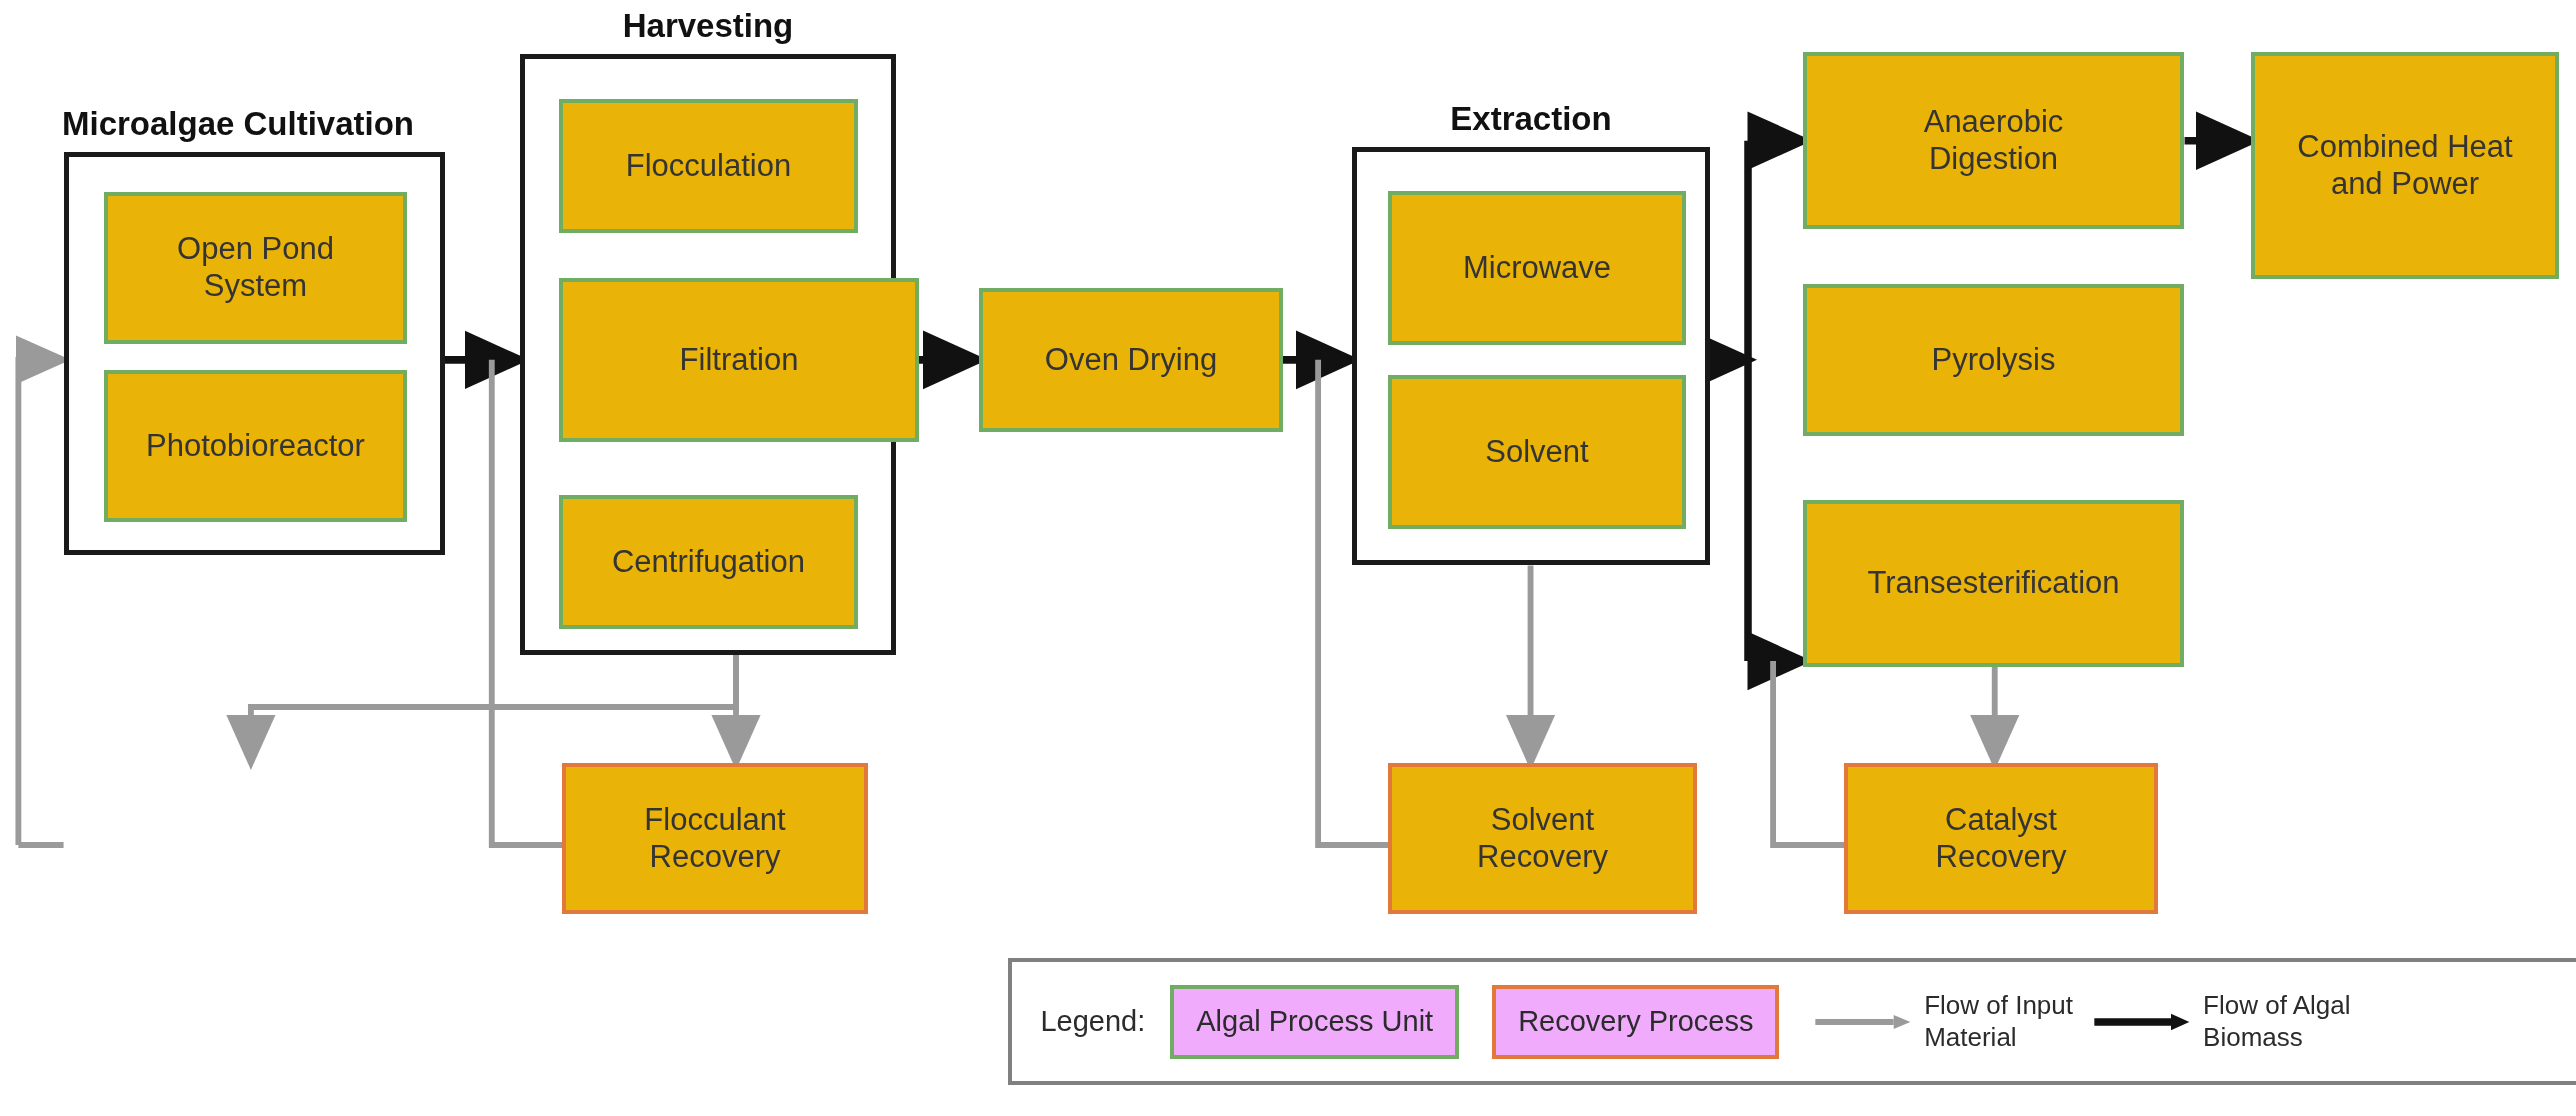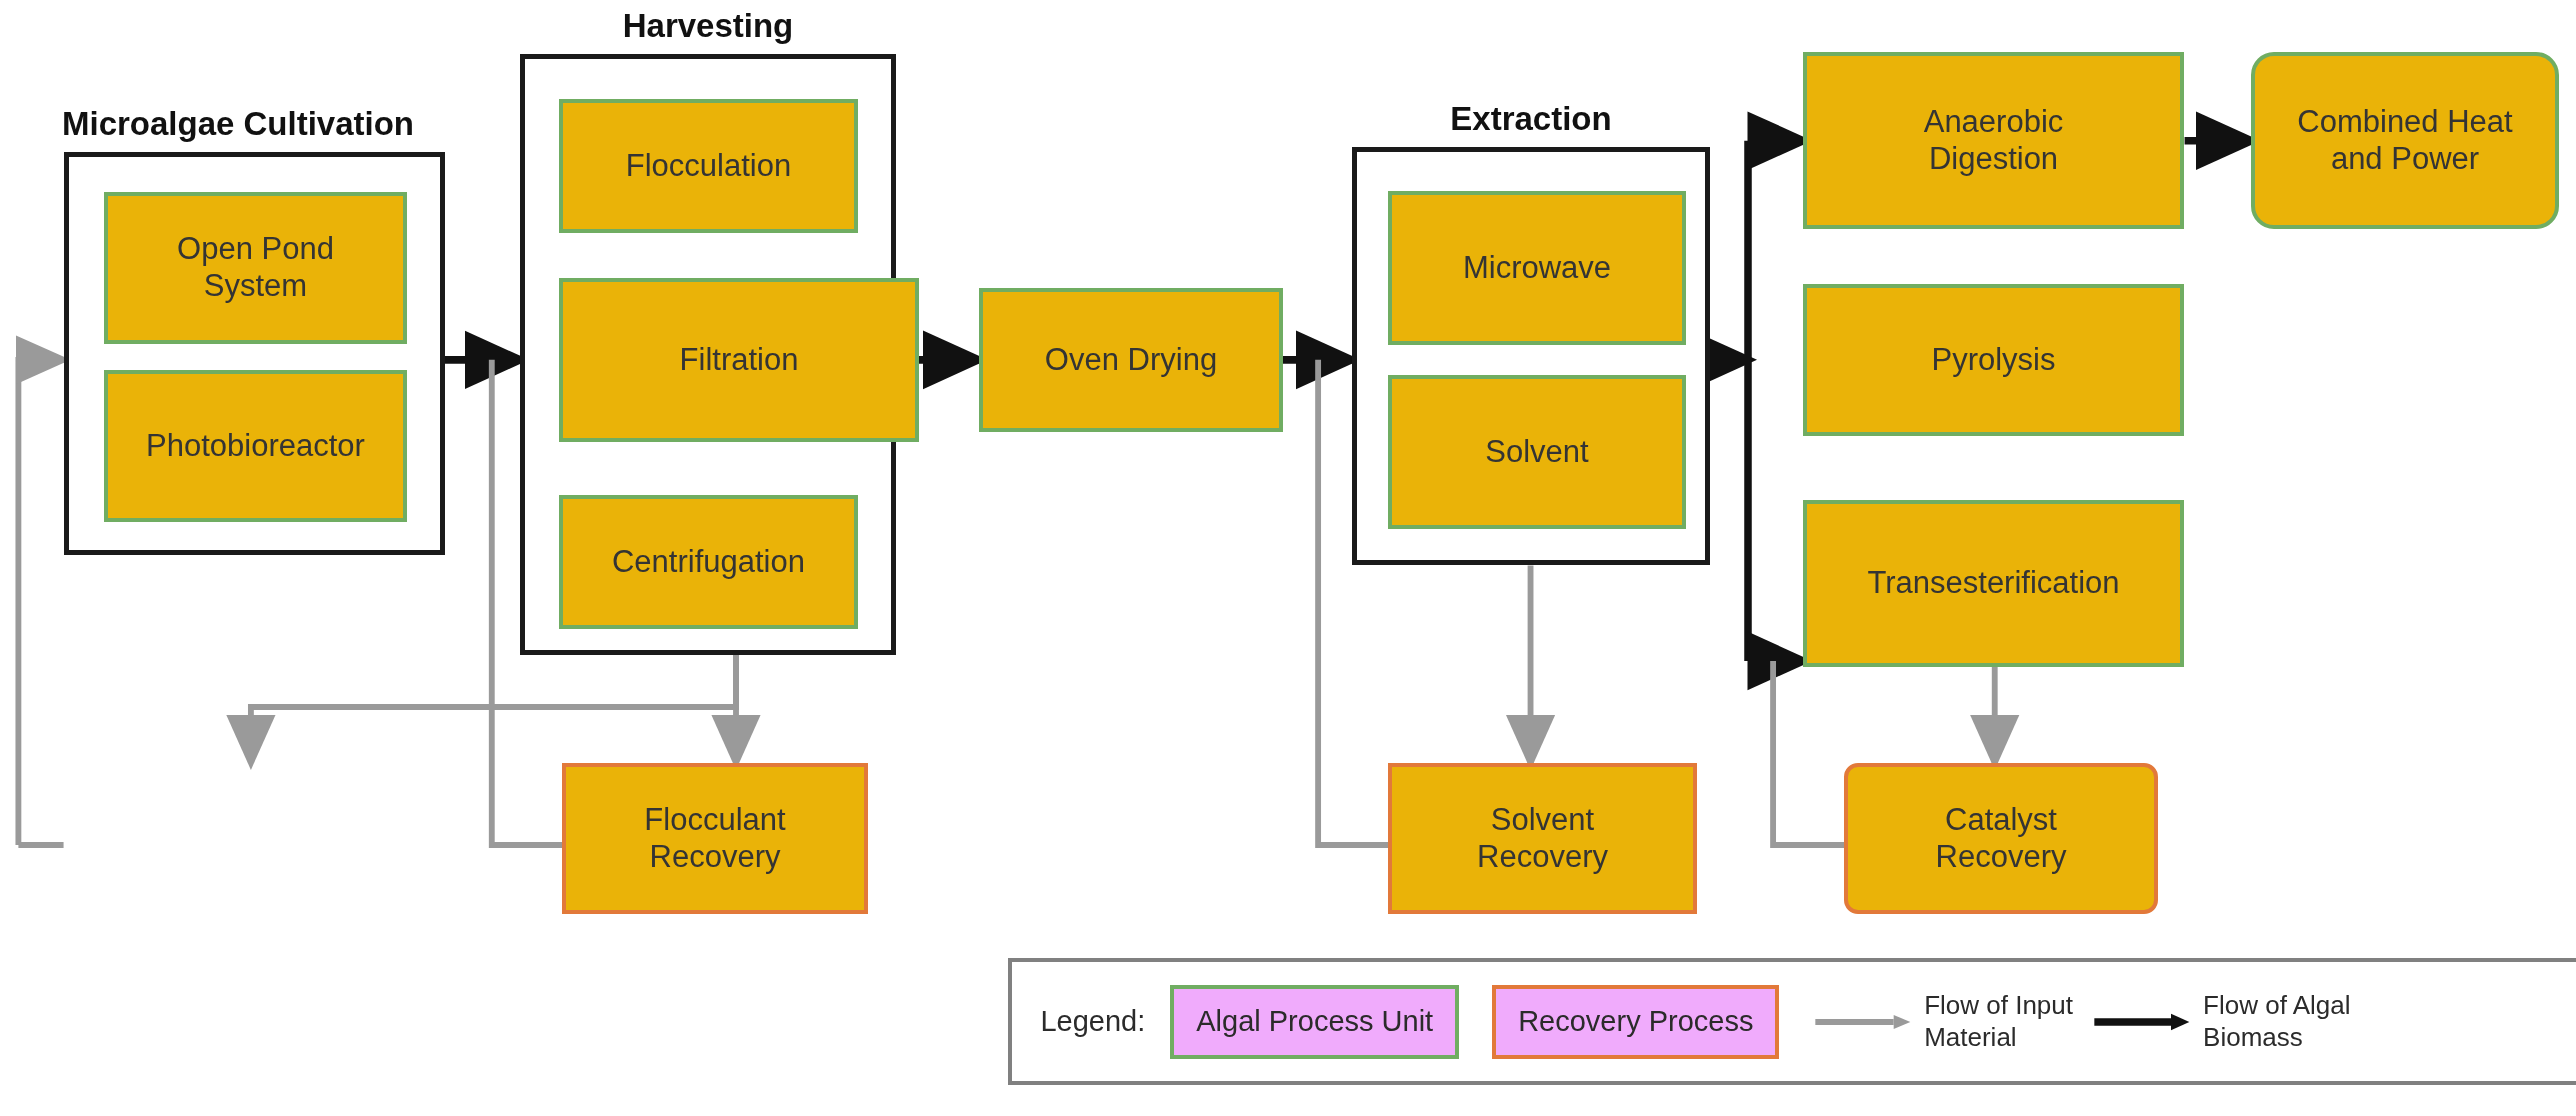--- a/index.html
+++ b/index.html
@@ -86,27 +86,27 @@
   <div class="node green" style="left:559px;top:495px;width:299px;height:134px;">Centrifugation</div>
 
   <div class="node green" style="left:979px;top:288px;width:304px;height:144px;">Oven Drying</div>
 
   <div class="grp-title" style="left:1352px;top:100px;width:358px;">Extraction</div>
   <div class="grp" style="left:1352px;top:147px;width:358px;height:418px;"></div>
   <div class="node green" style="left:1388px;top:191px;width:298px;height:154px;">Microwave</div>
   <div class="node green" style="left:1388px;top:375px;width:298px;height:154px;">Solvent</div>
 
   <div class="node green" style="left:1803px;top:52px;width:381px;height:177px;">Anaerobic<br>Digestion</div>
-  <div class="node green" style="left:2251px;top:52px;width:308px;height:177px;border-radius:23px;">Combined Heat<br>and Power</div>
+  <div class="node green" style="left:2251px;top:52px;width:308px;height:227px;">Combined Heat<br>and Power</div>
   <div class="node green" style="left:1803px;top:284px;width:381px;height:152px;">Pyrolysis</div>
   <div class="node green" style="left:1803px;top:500px;width:381px;height:167px;">Transesterification</div>
 
   <div class="node orange" style="left:562px;top:763px;width:306px;height:151px;">Flocculant<br>Recovery</div>
   <div class="node orange" style="left:1388px;top:763px;width:309px;height:151px;">Solvent<br>Recovery</div>
-  <div class="node orange" style="left:1844px;top:763px;width:314px;height:151px;border-radius:14px;">Catalyst<br>Recovery</div>
+  <div class="node orange" style="left:1844px;top:763px;width:314px;height:151px;">Catalyst<br>Recovery</div>
 
   <div id="legend" style="left:1008px;top:958px;width:1852px;height:127px;">
     <span class="lg-label">Legend:</span>
 
     <span class="lg-chip green">Algal Process Unit</span>
     <span class="lg-gap"></span>
     <span class="lg-chip orange">Recovery Process</span>
     <span class="lg-gap"></span>
 
     <span class="lg-arrow">

